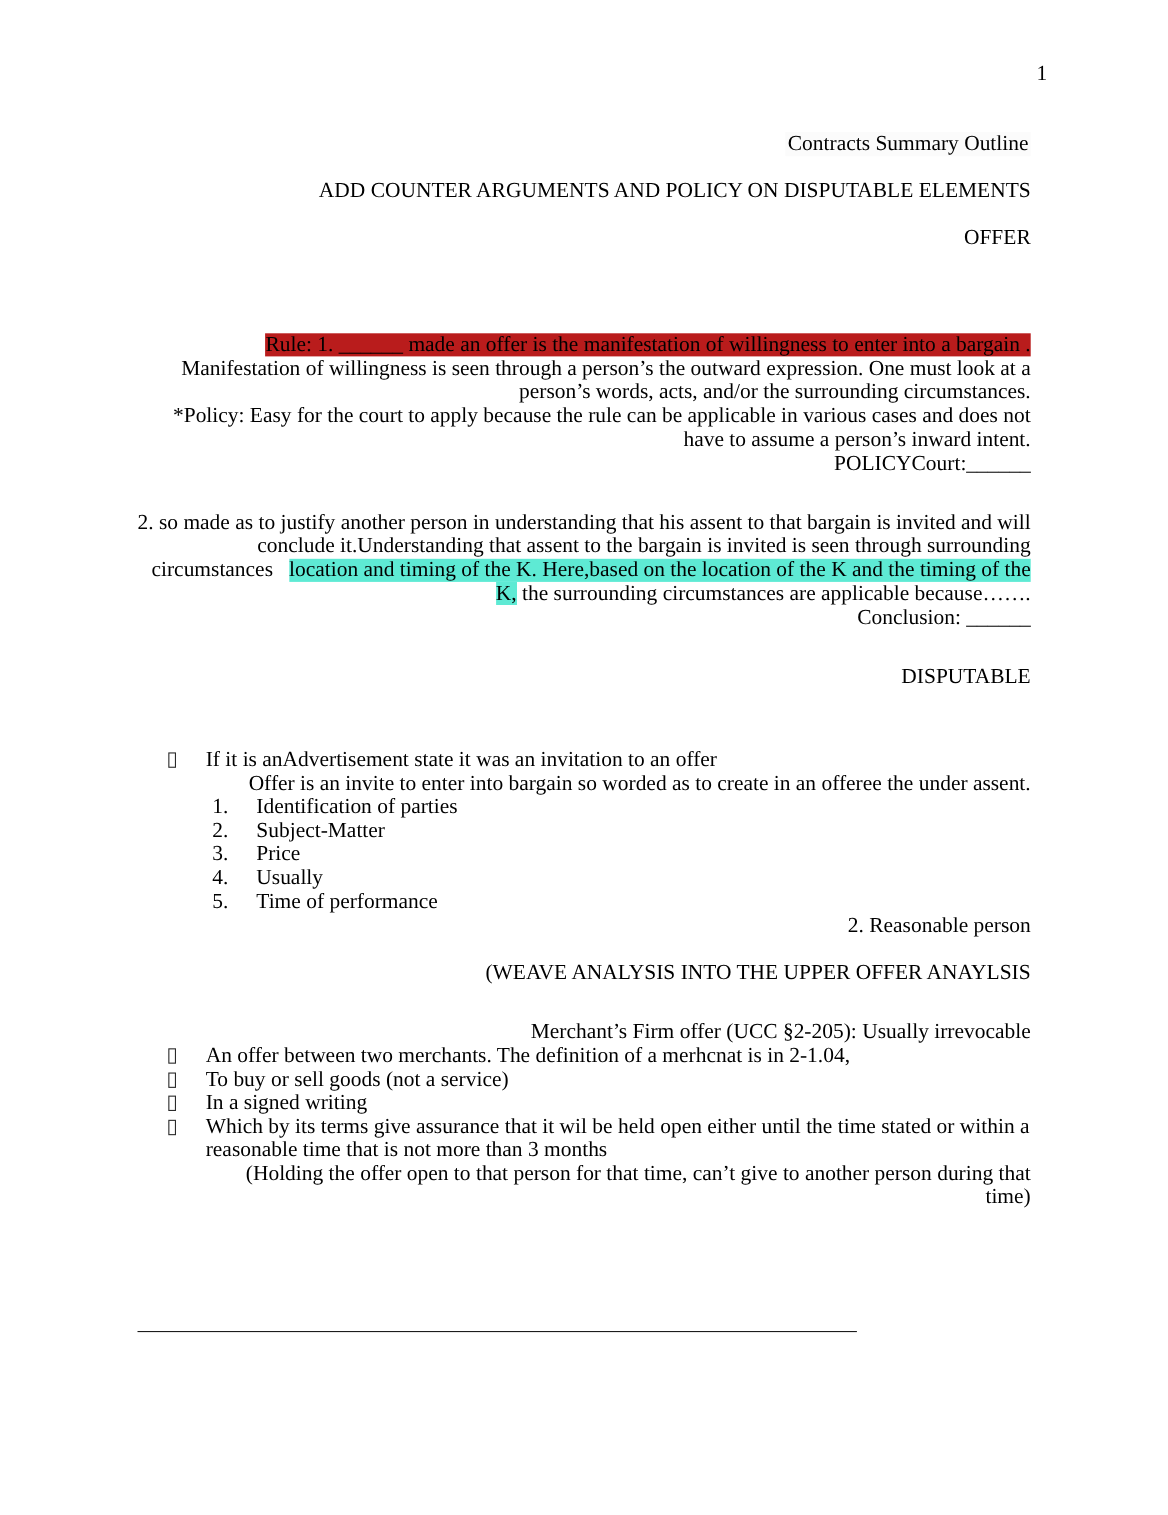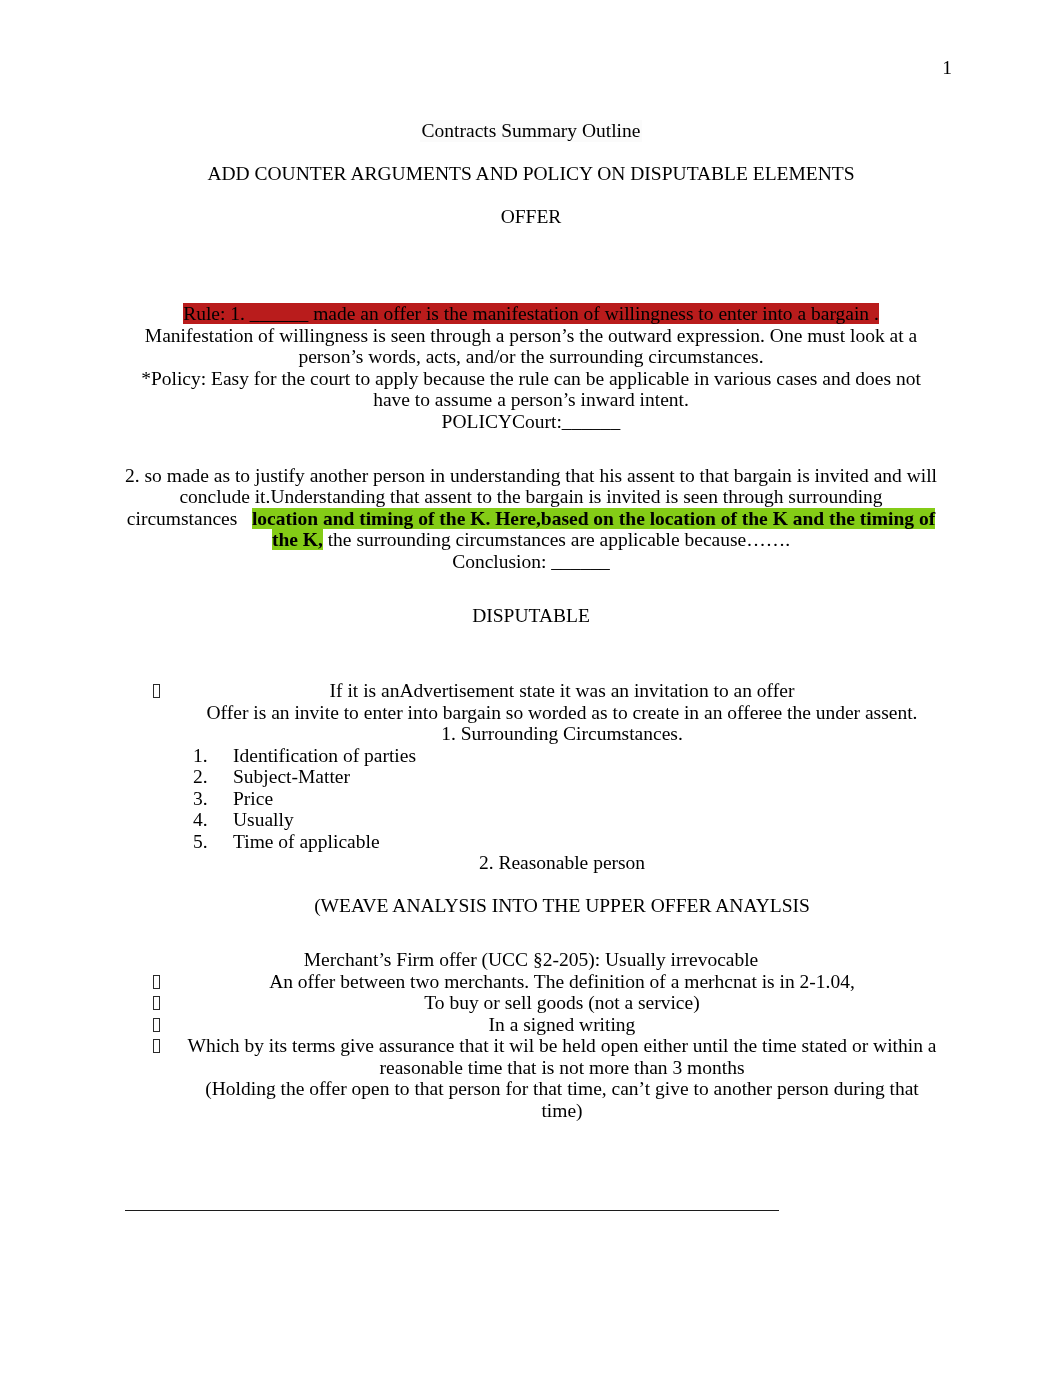--- a/index.html
+++ b/index.html
@@ -41,42 +41,40 @@
   .blank-sm { height: 11px; }
 
   .title-shaded {
     display: inline-block;
     background: #fbfbfb;
     padding: 0 2px;
   }
 
   p.para {
     margin: 0;
-    text-align: center;
+    text-align: right;
   }
 
   .hl {
-    background: #84cc16;
-    font-weight: bold;
+    background: #5eead4;
   }
   .shade {
     background: #b91c1c;
   }
 
   
   ul.boxlist {
     list-style: none;
     margin: 0;
     padding: 0;
   }
   ul.boxlist > li {
     position: relative;
     padding-left: 62px;
     margin: 0;
-    text-align: center;
   }
   .boxbullet {
     position: absolute;
     left: 28px;
     top: 4px;
     display: inline-block;
     width: 7px;
     height: 14px;
     border: 1px solid #2a2a2a;
     box-sizing: border-box;
@@ -157,28 +155,27 @@
     <div class="blank"></div>
     <div class="blank-sm"></div>
 
     <ul class="boxlist">
       <li>
         <span class="boxbullet"></span>
         <span>If it is anAdvertisement  state it was an  invitation to an offer</span>
       </li>
     </ul>
     <p class="para indent-1">Offer is an invite to enter into bargain so worded as to create in an offeree the under assent.</p>
-    <p class="para indent-1">1. Surrounding Circumstances.</p>
 
     <ol class="numlist">
       <li><span class="num">1.</span><span>Identification of parties</span></li>
       <li><span class="num">2.</span><span>Subject-Matter</span></li>
       <li><span class="num">3.</span><span>Price</span></li>
       <li><span class="num">4.</span><span>Usually</span></li>
-      <li><span class="num">5.</span><span>Time of applicable</span></li>
+      <li><span class="num">5.</span><span>Time of performance</span></li>
     </ol>
 
     <p class="para indent-1">2. Reasonable person</p>
 
     <div class="blank"></div>
 
     <p class="para indent-1">(WEAVE ANALYSIS INTO THE UPPER OFFER ANAYLSIS</p>
 
     <div class="blank"></div>
     <div class="blank-sm"></div>

